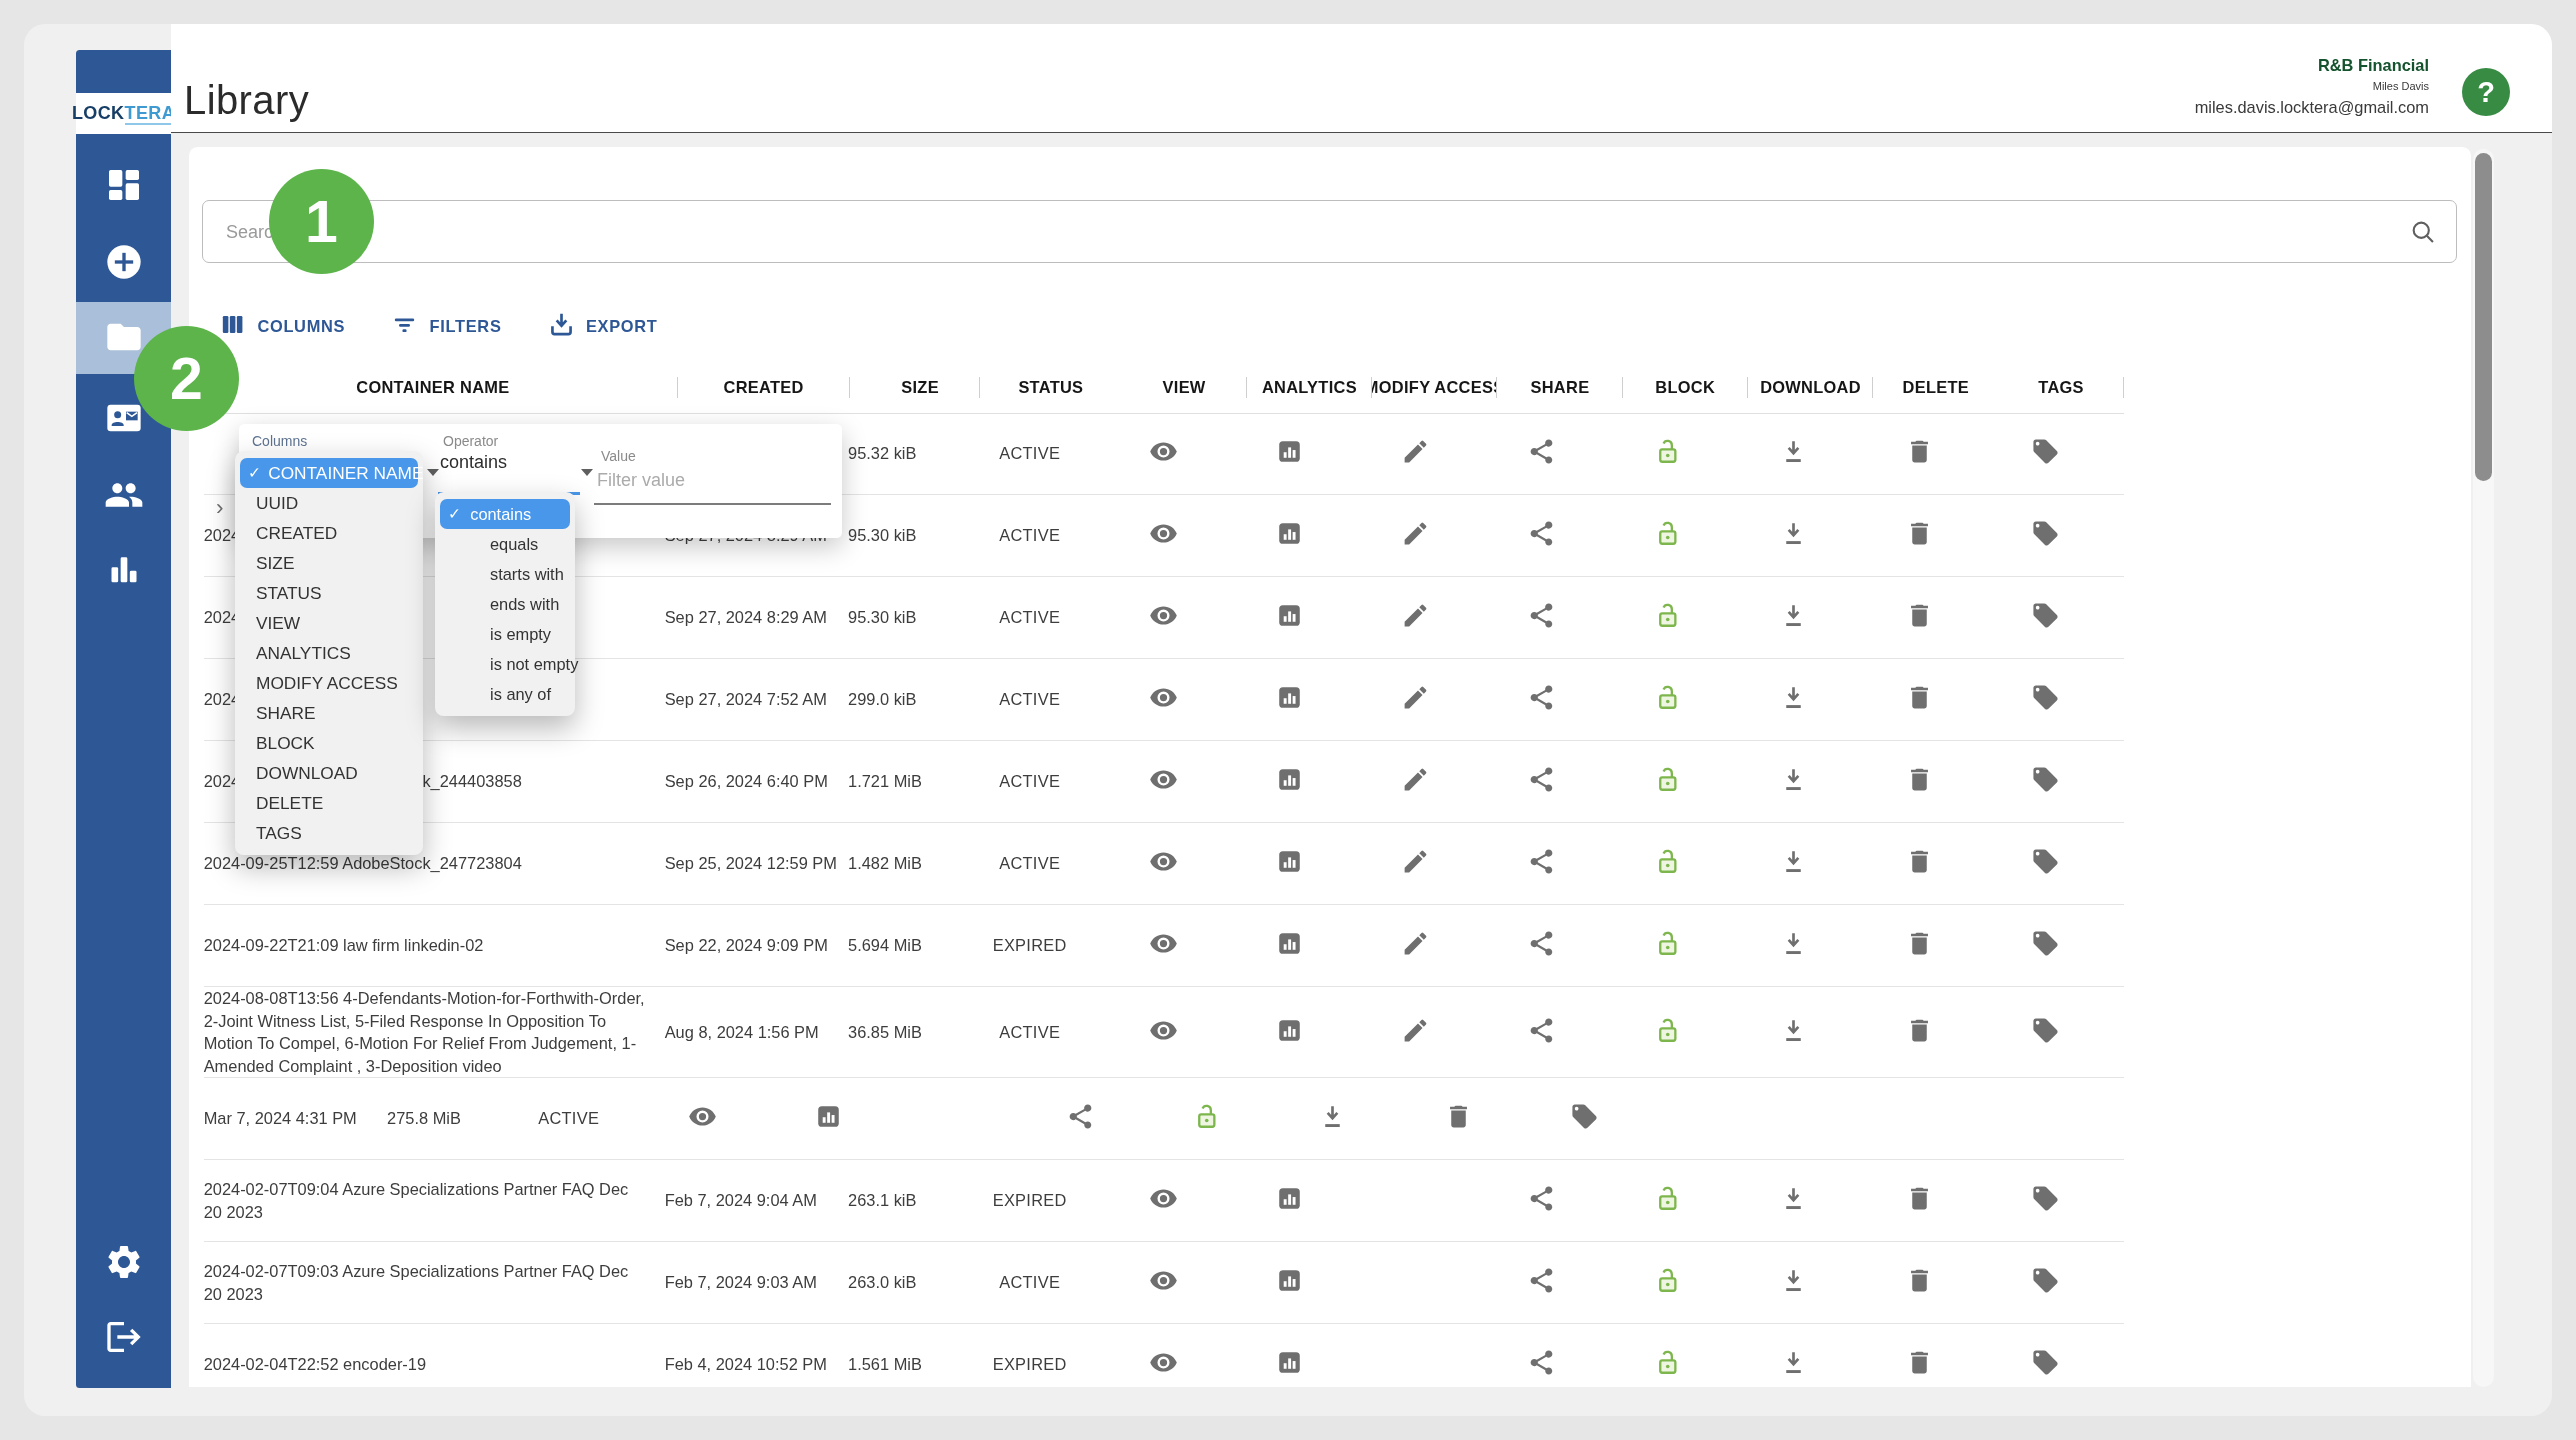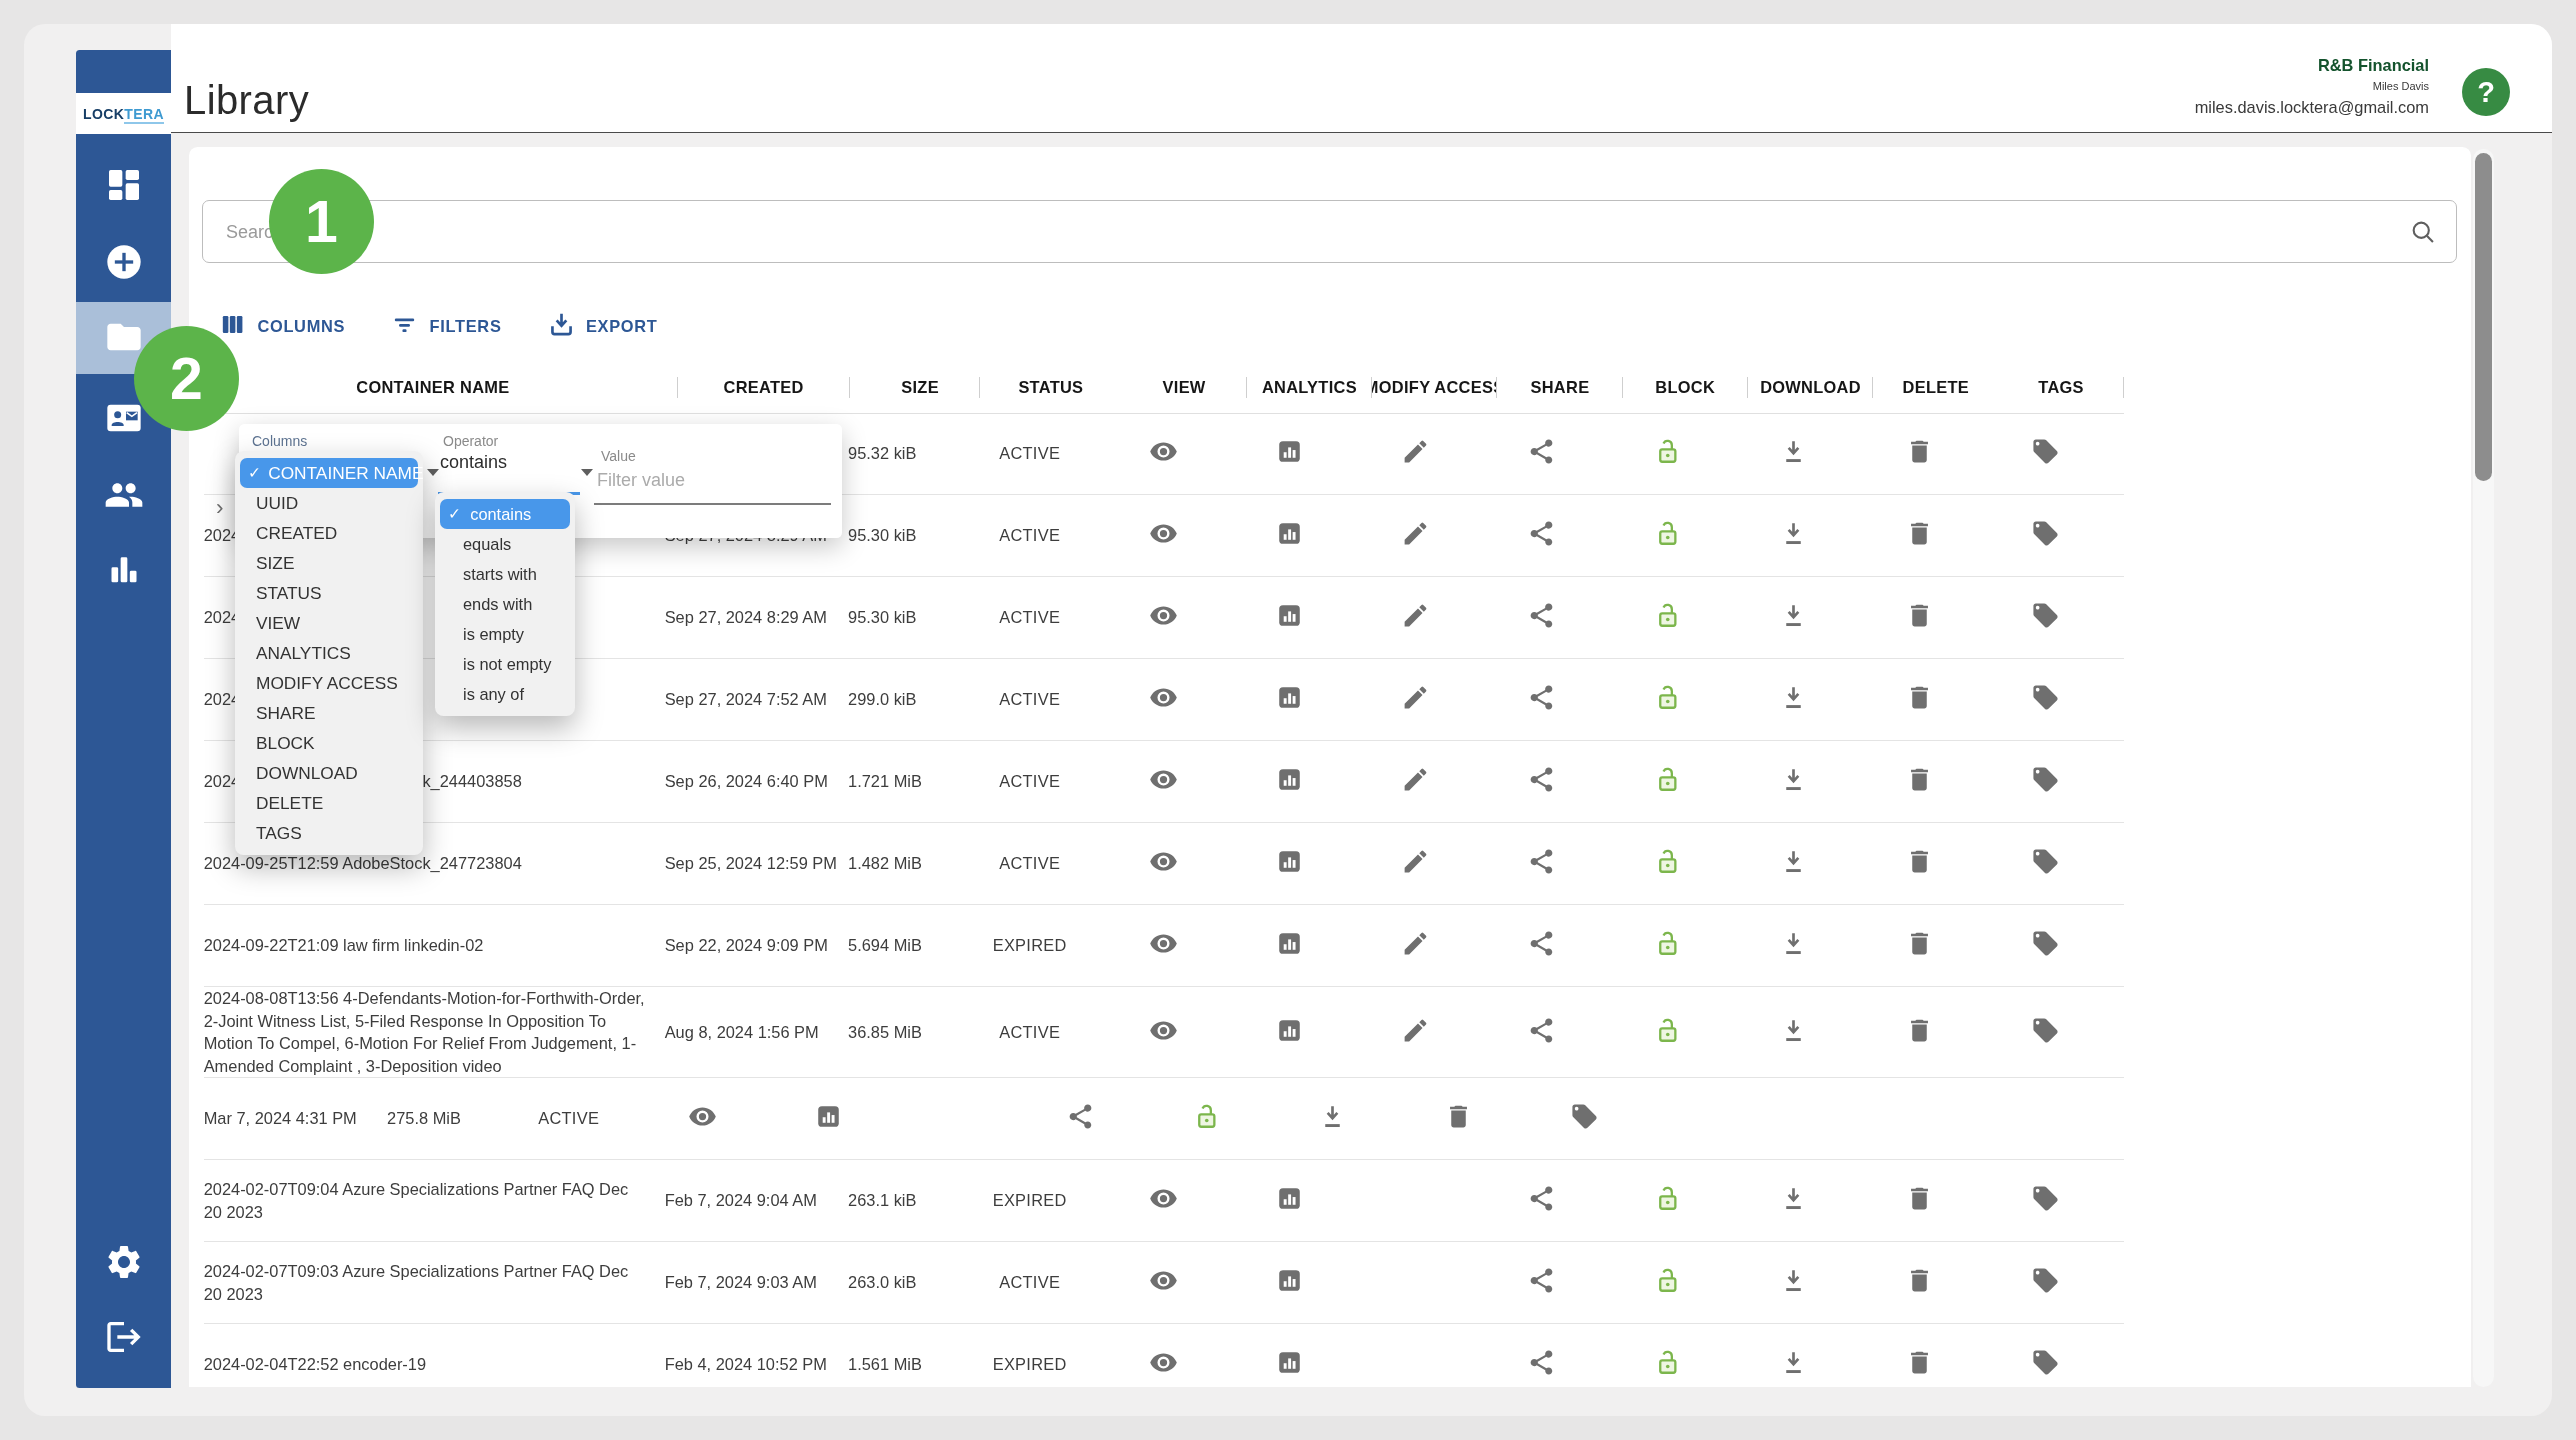--- a/index.html
+++ b/index.html
@@ -34,21 +34,21 @@
   }
   
   .sidebar{
     position:absolute;left:52px;top:26px;width:95px;height:1338px;
     background:#2d5795;border-radius:3.5px 0 0 3.5px;
   }
   .logo-band{
     position:absolute;left:0;top:43px;width:95px;height:41px;background:#fff;
     display:flex;align-items:center;justify-content:center;
   }
-  .logo-band .wordmark{font-size:14px;font-weight:bold;letter-spacing:0.4px;}
+  .logo-band .wordmark{font-size:18px;font-weight:bold;letter-spacing:0.4px;}
   .logo-band .lock{color:#173e66;}
   .logo-band .tera{color:#3e9ad1;border-bottom:2.6px solid #8ec7ea;}
   .side-btn{
     position:absolute;left:0;width:95px;height:72px;
     display:flex;align-items:center;justify-content:center;cursor:pointer;
   }
   .side-btn.active{background:#aabfd9;}
   .side-btn svg{width:40px;height:40px;}
   
   .card{
@@ -103,21 +103,21 @@
   .fp-underline{position:absolute;left:355px;top:79px;width:237px;height:1.7px;background:#7c7c7c;}
   .fp-chevron{position:absolute;left:-23px;top:71px;color:#6f6f6f;font-size:22.5px;cursor:pointer;}
   .menu{
     position:absolute;background:#f1f1f1;border-radius:8.6px;
     box-shadow:0 12px 29px rgba(0,0,0,.28);z-index:40;padding:7px 0;box-sizing:border-box;
   }
   .menu.columns{left:211px;top:427px;width:188px;}
   .menu.operator{left:411px;top:468px;width:140px;}
   .mi{position:relative;height:30px;display:flex;align-items:center;font-size:17.3px;color:#333;
     padding-left:21px;cursor:pointer;white-space:nowrap;}
-  .menu.operator .mi{padding-left:28px;font-size:16.4px;}
+  .menu.operator .mi{padding-left:55px;font-size:16.4px;}
   .mi.sel{background:#4897ea;color:#fff;border-radius:7px;margin:0 5.2px;padding-left:28px;font-weight:500;}
   .menu.operator .mi.sel{padding-left:30px;}
   .mi.sel .chk{position:absolute;left:7.8px;top:50%;transform:translateY(-50%);font-size:15.5px;}
   
   .step-badge{
     position:absolute;width:105px;height:105px;border-radius:50%;background:#5cb44a;color:#fff;
     display:flex;align-items:center;justify-content:center;font-size:59px;font-weight:bold;z-index:60;
   }
   #step1{left:269px;top:169px;}
   #step2{left:134px;top:326px;}

